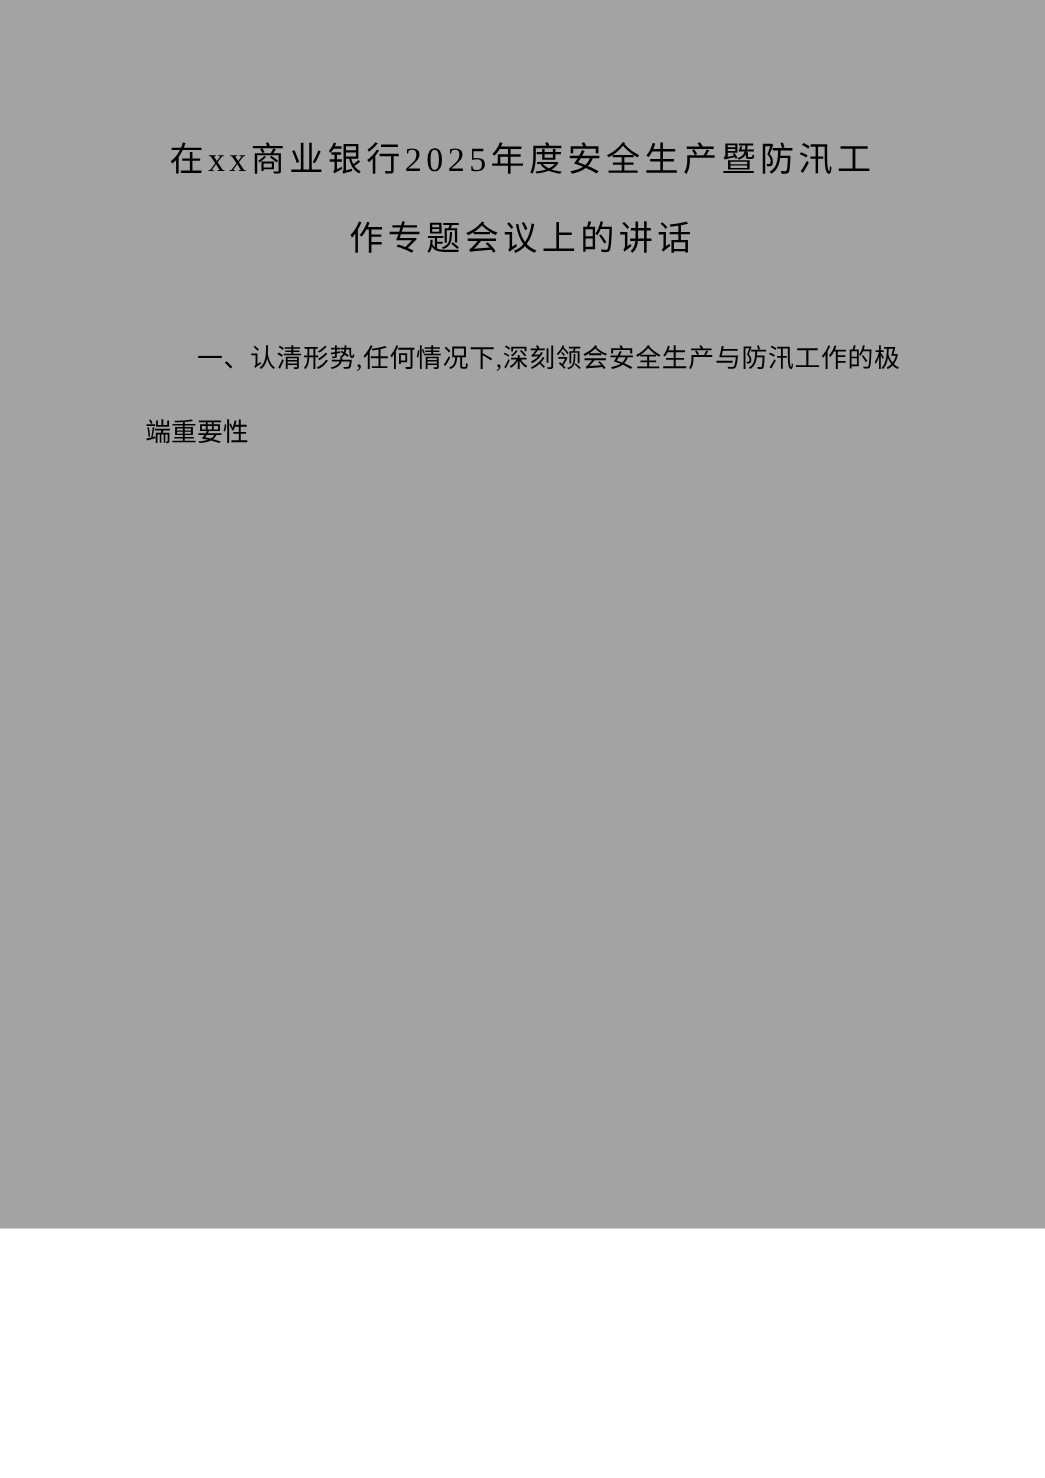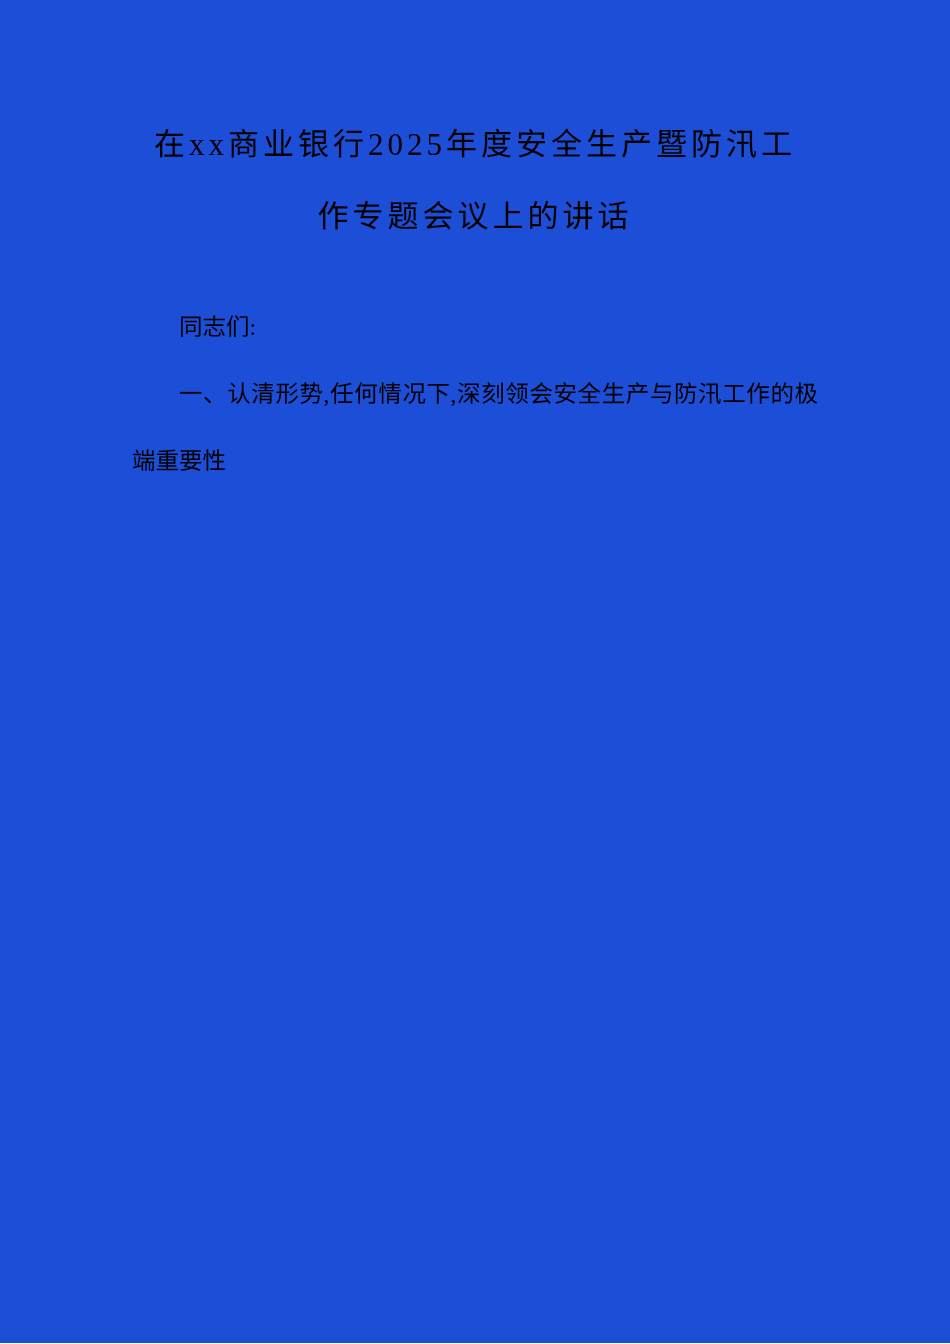--- a/index.html
+++ b/index.html
@@ -3,23 +3,23 @@
 <meta charset="utf-8">
 <style>
   html, body {
     margin: 0;
     padding: 0;
     background: #ffffff;
   }
   .page {
     position: relative;
     width: 950px;
-    height: 1343px;
+    height: 1117px;
     box-sizing: border-box;
-    background: #1d4ed8;
+    background: #a3a3a3;
     padding: 109px 132px 0 132px;
     overflow: hidden;
     font-family: "Liberation Serif", "DejaVu Serif", serif;
     color: #000000;
   }
   .doc-title {
     margin: 0 auto;
     max-width: 660px;
     font-size: 31px;
     font-weight: normal;
@@ -43,17 +43,16 @@
   }
 </style>
 </head>
 <body>
 
 <div class="page">
 
   <h1 class="doc-title">在xx商业银行2025年度安全生产暨防汛工作专题会议上的讲话</h1>
 
   <div class="doc-body">
-    <p>同志们:</p>
     <p>一、认清形势,任何情况下,深刻领会安全生产与防汛工作的极端重要性</p>
   </div>
 
 </div>
 
 </body></html>

